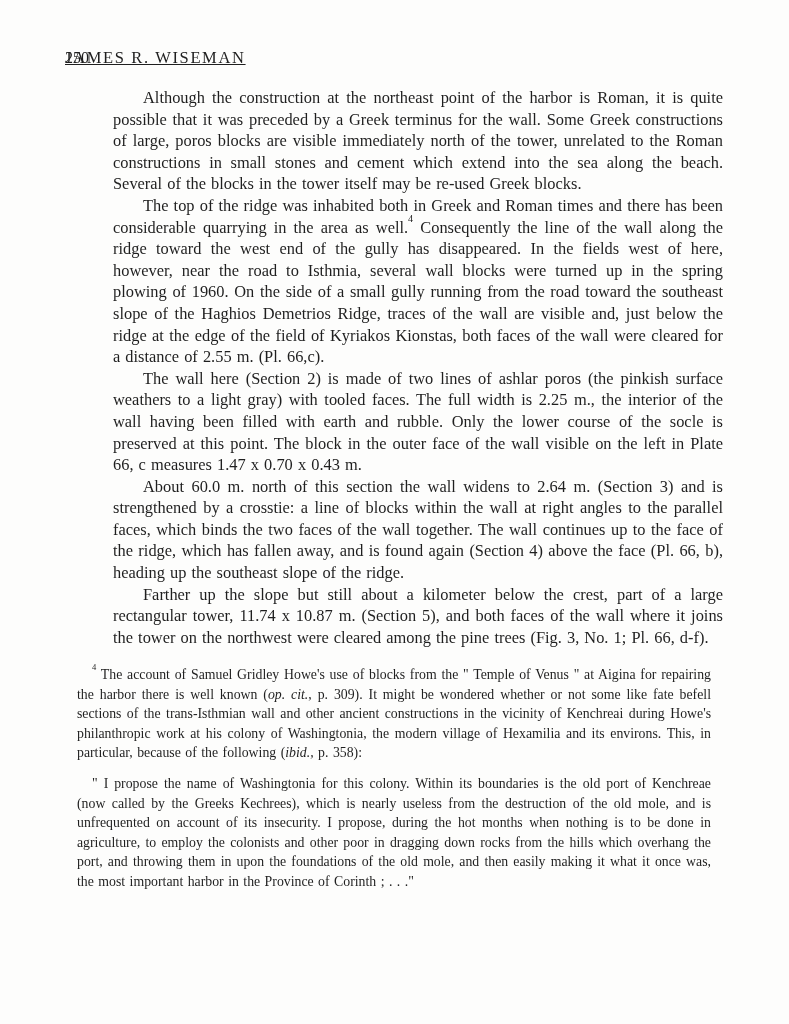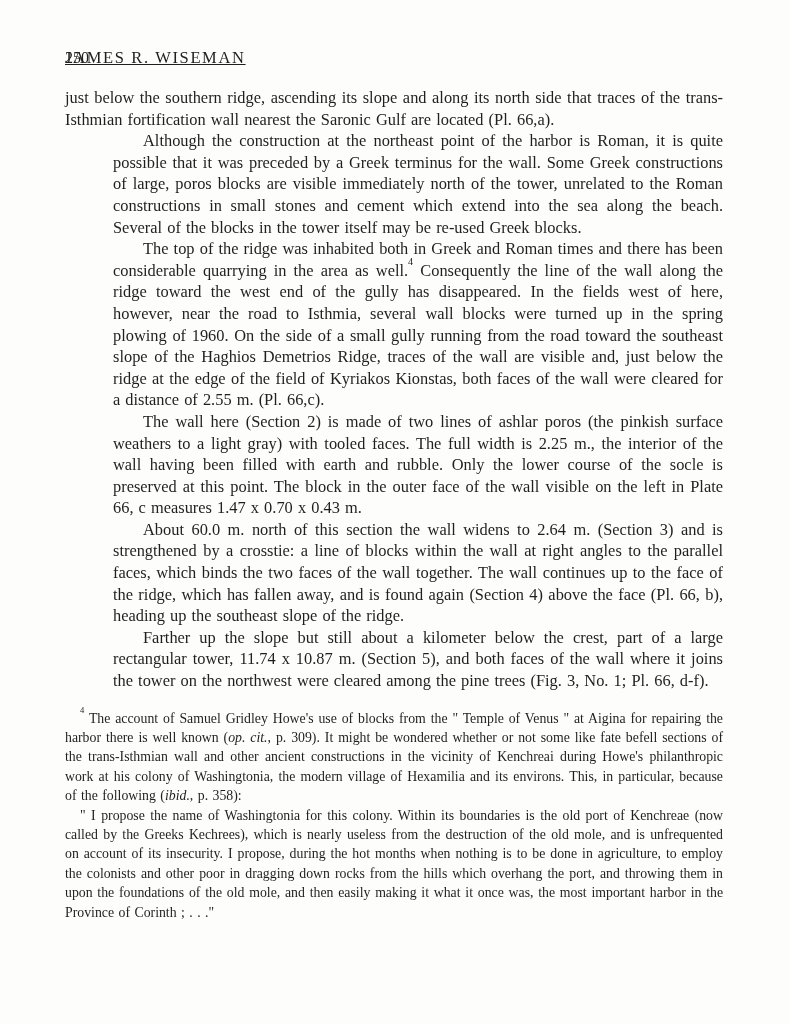--- a/index.html
+++ b/index.html
@@ -54,21 +54,21 @@
     margin-left: 48px;
   }
   .footnotes {
     margin-top: 17px;
     font-size: 13.8px;
     line-height: 19.4px;
     text-align: justify;
     word-spacing: 1px;
   }
   .footnotes p {
-    margin: 0;
+    margin: 12px;
     text-indent: 15px;
     font-family: Liberation Serif, serif;
   }
   sup.fn-mark {
     font-size: 0.62em;
     line-height: 0;
     position: relative;
     top: -0.45em;
   }
   i.cite {
@@ -79,21 +79,20 @@
 <body>
 
 <div class="page">
 
   <div class="header">
     <span class="page-number">250</span>
     <span class="running-head">JAMES R. WISEMAN</span>
   </div>
 
   <div class="body-text">
-    <p>just below the southern ridge, ascending its slope and along its north side that traces of the trans-Isthmian fortification wall nearest the Saronic Gulf are located (Pl. 66,a).</p>
     <p class="indent">Although the construction at the northeast point of the harbor is Roman, it is quite possible that it was preceded by a Greek terminus for the wall. Some Greek constructions of large, poros blocks are visible immediately north of the tower, unrelated to the Roman constructions in small stones and cement which extend into the sea along the beach. Several of the blocks in the tower itself may be re-used Greek blocks.</p>
     <p class="indent"><span>The top of the ridge was inhabited both in Greek and Roman times and there has been considerable quarrying in the area as well.</span><sup class="fn-mark">4</sup><span> Consequently the line of the wall along the ridge toward the west end of the gully has disappeared. In the fields west of here, however, near the road to Isthmia, several wall blocks were turned up in the spring plowing of 1960. On the side of a small gully running from the road toward the southeast slope of the Haghios Demetrios Ridge, traces of the wall are visible and, just below the ridge at the edge of the field of Kyriakos Kionstas, both faces of the wall were cleared for a distance of 2.55 m. (Pl. 66,c).</span></p>
     <p class="indent">The wall here (Section 2) is made of two lines of ashlar poros (the pinkish surface weathers to a light gray) with tooled faces. The full width is 2.25 m., the interior of the wall having been filled with earth and rubble. Only the lower course of the socle is preserved at this point. The block in the outer face of the wall visible on the left in Plate 66, c measures 1.47 x 0.70 x 0.43 m.</p>
     <p class="indent">About 60.0 m. north of this section the wall widens to 2.64 m. (Section 3) and is strengthened by a crosstie: a line of blocks within the wall at right angles to the parallel faces, which binds the two faces of the wall together. The wall continues up to the face of the ridge, which has fallen away, and is found again (Section 4) above the face (Pl. 66, b), heading up the southeast slope of the ridge.</p>
     <p class="indent">Farther up the slope but still about a kilometer below the crest, part of a large rectangular tower, 11.74 x 10.87 m. (Section 5), and both faces of the wall where it joins the tower on the northwest were cleared among the pine trees (Fig. 3, No. 1; Pl. 66, d-f).</p>
   </div>
 
   <div class="footnotes">
     <p><sup class="fn-mark">4</sup><span> The account of Samuel Gridley Howe's use of blocks from the " Temple of Venus " at Aigina for repairing the harbor there is well known (</span><i class="cite">op. cit.</i><span>, p. 309).  It might be wondered whether or not some like fate befell sections of the trans-Isthmian wall and other ancient constructions in the vicinity of Kenchreai during Howe's philanthropic work at his colony of Washingtonia, the modern village of Hexamilia and its environs.  This, in particular, because of the following (</span><i class="cite">ibid.,</i><span> p. 358):</span></p>
     <p>" I propose the name of Washingtonia for this colony.  Within its boundaries is the old port of Kenchreae (now called by the Greeks Kechrees), which is nearly useless from the destruction of the old mole, and is unfrequented on account of its insecurity.  I propose, during the hot months when nothing is to be done in agriculture, to employ the colonists and other poor in dragging down rocks from the hills which overhang the port, and throwing them in upon the foundations of the old mole, and then easily making it what it once was, the most important harbor in the Province of Corinth ; . . ."</p>

